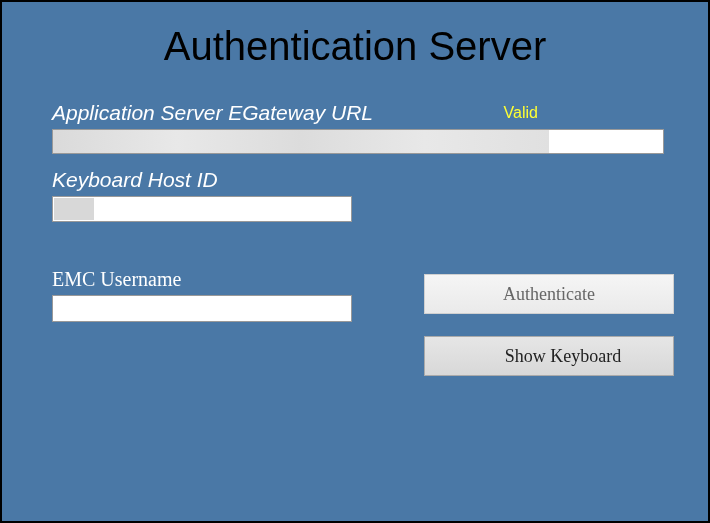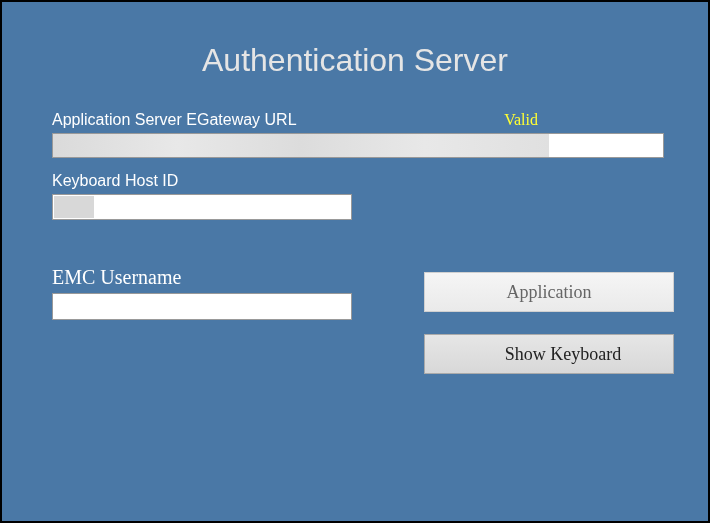--- a/index.html
+++ b/index.html
@@ -13,47 +13,47 @@
     }
     .window {
       width: 710px;
       height: 523px;
       border: 2px solid #000;
       background: #4a78a6;
       position: relative;
       padding: 20px 50px;
     }
     .page-title {
-      color: #e5e5e5;
-      font-size: 32px;
+      color: #000000;
+      font-size: 40px;
       font-weight: 300;
       text-align: center;
-      margin-top: 20px;
+      margin-top: 2px;
       margin-bottom: 32px;
     }
     .field-group {
       margin-bottom: 14px;
     }
     .label-row {
       display: flex;
       justify-content: space-between;
       align-items: center;
       margin-bottom: 4px;
     }
     .field-label {
       color: #fff;
-      font-size: 16px;
+      font-size: 21px;
       font-weight: 400;
+      font-style: italic;
     }
     .status-badge {
       color: #ffff33;
       font-size: 16px;
       font-weight: 500;
       margin-right: 120px;
-      font-family: Liberation Serif, serif;
     }
     .egateway-input {
       width: 612px;
       height: 25px;
       background: #fff;
       border: 1px solid #999;
       padding: 2px 6px;
       font-size: 14px;
       font-family: inherit;
     }
@@ -172,18 +172,18 @@
 
   <div class="bottom-section">
     <div class="left-col">
       <div>
         <span class="cred-label">EMC Username</span>
         <input type="text" class="cred-input" value="" style="">
       </div>
     </div>
 
     <div class="right-col">
-      <button class="btn btn-auth">Application</button>
+      <button class="btn btn-auth">Authenticate</button>
       <button class="btn btn-keyboard">Show Keyboard</button>
     </div>
   </div>
 
 </div>
 
 </body></html>

